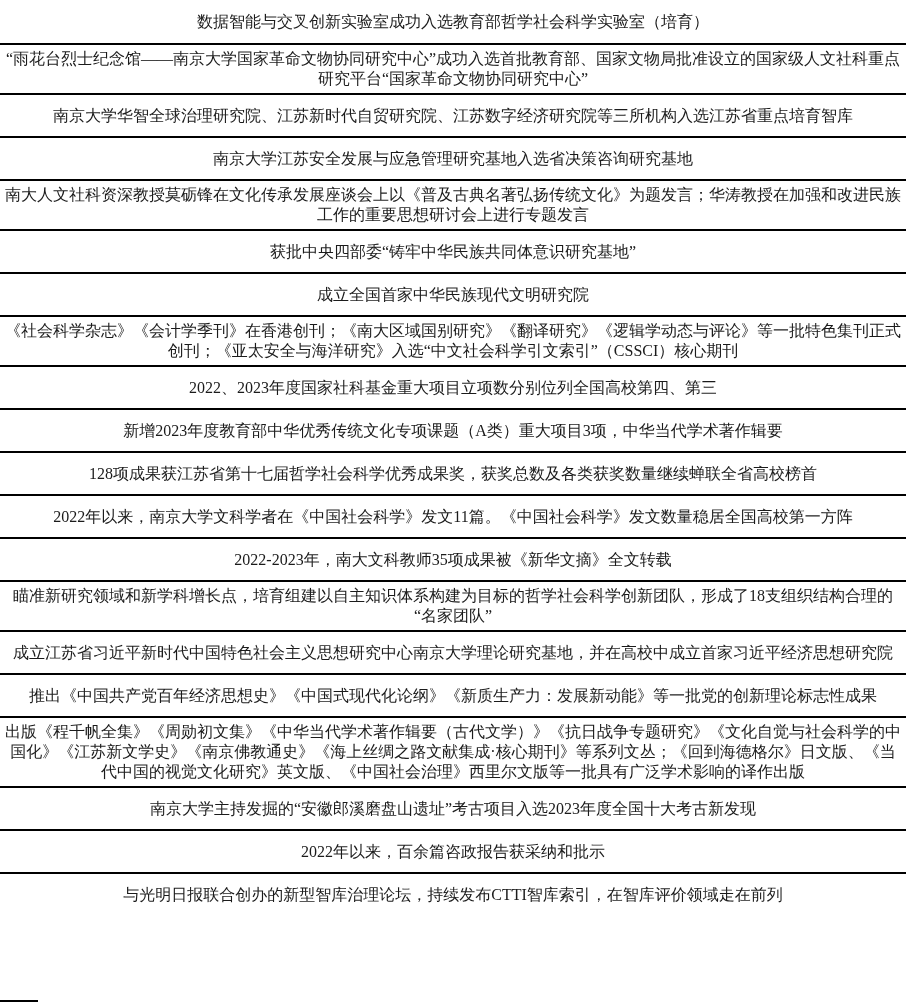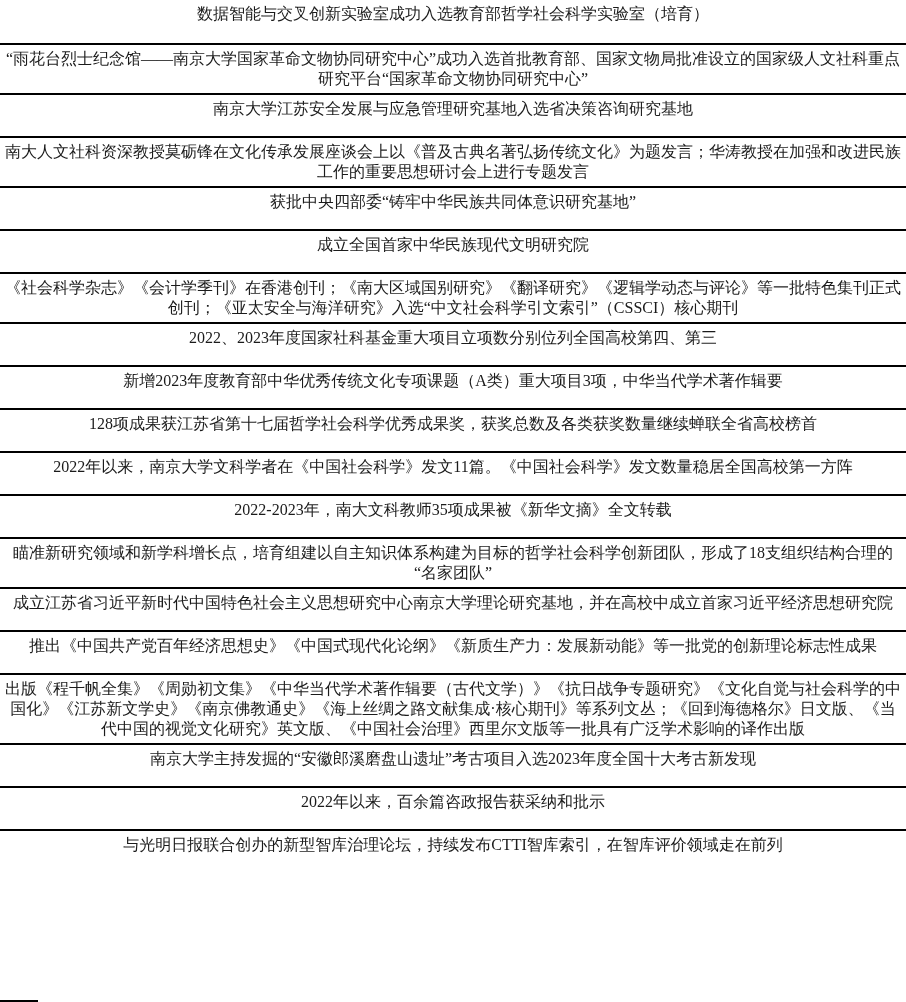--- a/index.html
+++ b/index.html
@@ -17,20 +17,21 @@
     position: relative;
     width: 906px;
     height: 1002px;
     background: #ffffff;
     box-sizing: border-box;
   }
   .row {
     box-sizing: border-box;
     min-height: 43px;
     display: flex;
+    align-items: center;
     justify-content: center;
     text-align: center;
     padding: 4px 5px;
     border-top: 2px solid #000000;
     color: #1b1b1b;
     font-size: 16px;
     line-height: 20px;
     letter-spacing: 0;
   }
   .row:first-child {
@@ -51,20 +52,23 @@
 </style>
 </head>
 <body>
 
 <div class="doc">
   <div class="row">
       <span class="row-text">数据智能与交叉创新实验室成功入选教育部哲学社会科学实验室（培育）</span>
     </div>
   <div class="row">
       <span class="row-text">“雨花台烈士纪念馆——南京大学国家革命文物协同研究中心”成功入选首批教育部、国家文物局批准设立的国家级人文社科重点研究平台“国家革命文物协同研究中心”</span>
+    </div>
+  <div class="row">
+      <span class="row-text">南京大学华智全球治理研究院、江苏新时代自贸研究院、江苏数字经济研究院等三所机构入选江苏省重点培育智库</span>
     </div>
   <div class="row">
       <span class="row-text">南京大学江苏安全发展与应急管理研究基地入选省决策咨询研究基地</span>
     </div>
   <div class="row">
       <span class="row-text">南大人文社科资深教授莫砺锋在文化传承发展座谈会上以《普及古典名著弘扬传统文化》为题发言；华涛教授在加强和改进民族工作的重要思想研讨会上进行专题发言</span>
     </div>
   <div class="row">
       <span class="row-text">获批中央四部委“铸牢中华民族共同体意识研究基地”</span>
     </div>

